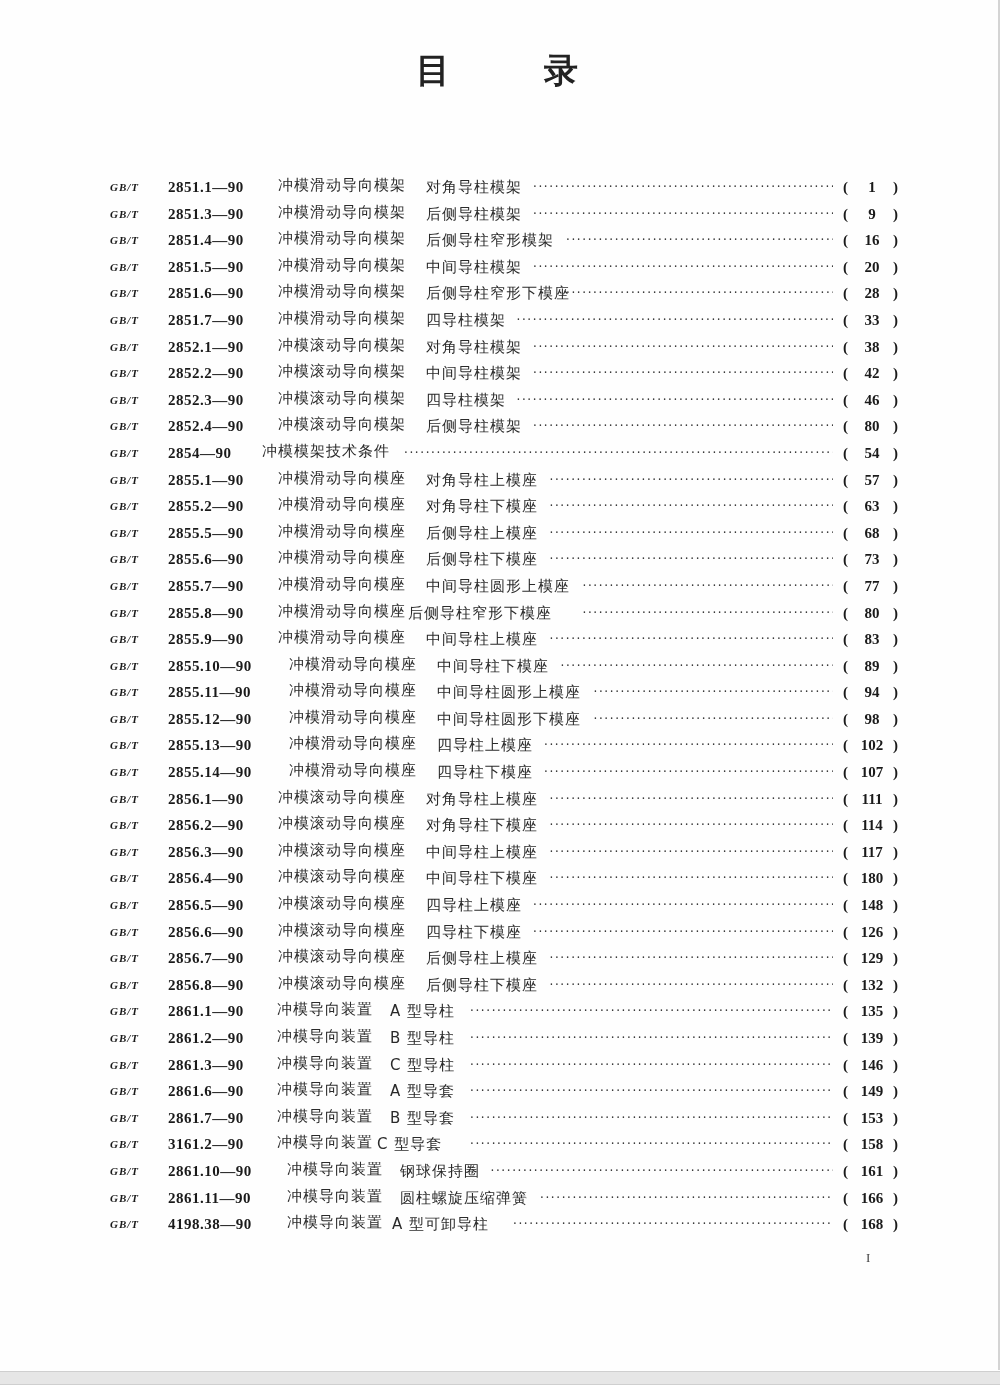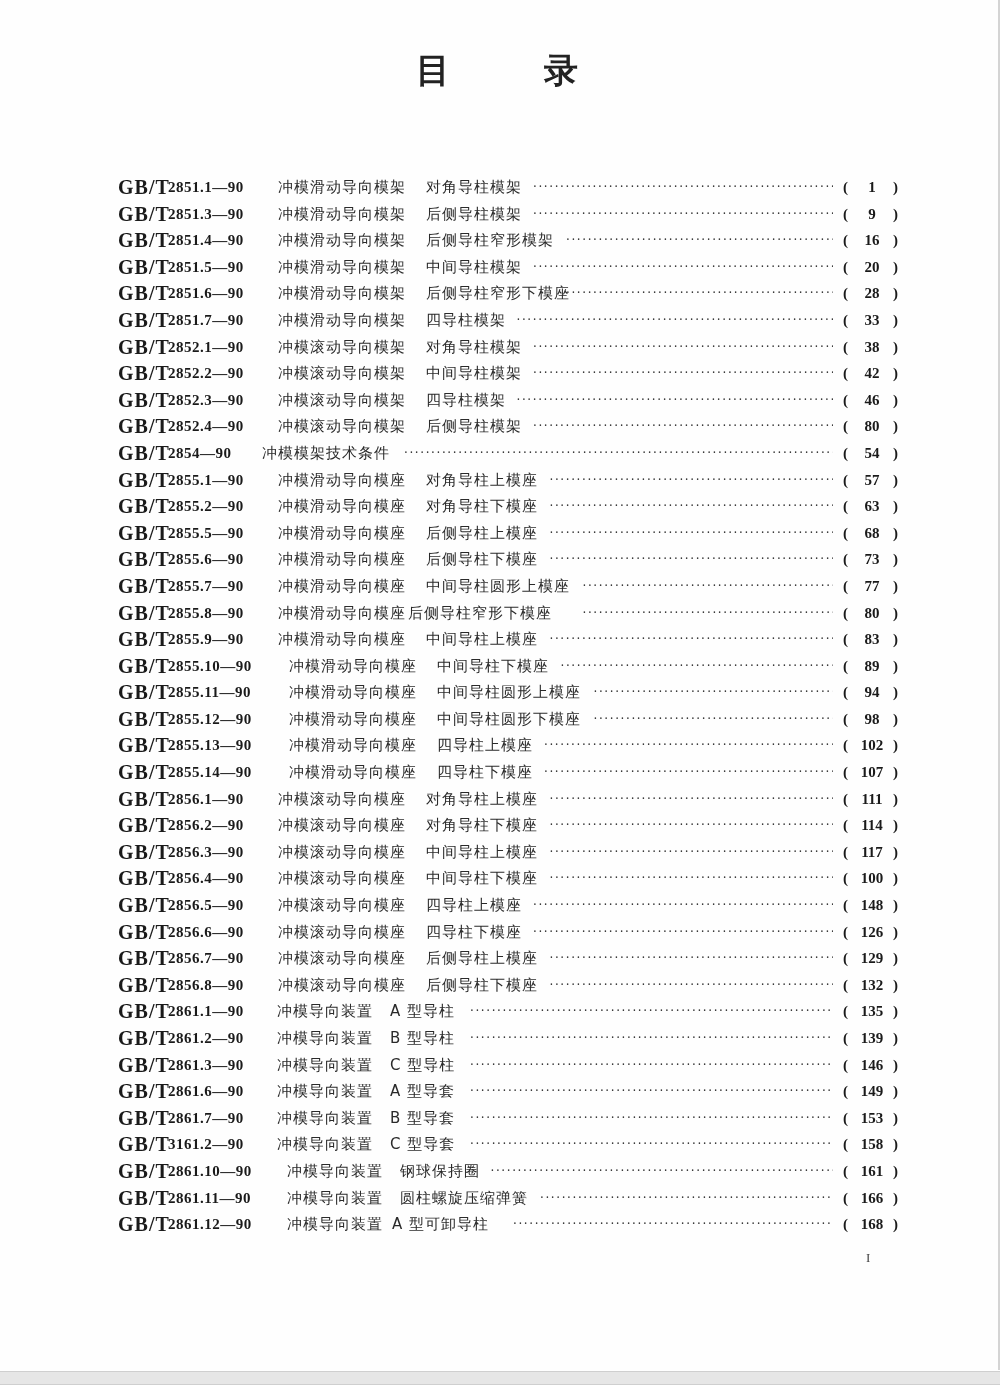--- a/index.html
+++ b/index.html
@@ -21,23 +21,23 @@
   .title .c1 { left: 416px; }
   .title .c2 { left: 544px; }
   .watermark {
     position: absolute; left: 203px; top: 128px; font-family: "DejaVu Sans", "Liberation Sans", sans-serif;
     font-weight: bold; font-size: 72px; color: #e2e2e2; letter-spacing: 2px; line-height: 1;
     z-index: 0;
   }
   .toc { position: absolute; left: 0; top: 176px; width: 1000px; z-index: 1; }
   .row { position: relative; height: 26.6px; font-size: 15px; line-height: 22px; }
   .row span { position: absolute; top: 0; white-space: nowrap; }
-  .prefix { left: 118px; font-family: "Liberation Serif", serif; font-weight: bold; font-size: 20px; letter-spacing: 1px; }
+  .prefix { left: 110px; font-family: "Liberation Serif", serif; font-weight: bold; font-size: 11px; letter-spacing: 1px; font-style: italic; }
   .num { left: 168px; font-family: "Liberation Serif", serif; font-weight: bold; font-size: 15px; letter-spacing: 0.5px; }
-  .c2 { left: 278px; font-family: Liberation Serif, serif; font-size: 15px; letter-spacing: 1px; color: #2a2a2a; }
+  .c2 { left: 278px; font-family: Liberation Mono, monospace; font-size: 15px; letter-spacing: 1px; color: #2a2a2a; }
   .c3 { font-family: "DejaVu Sans", sans-serif; font-size: 15px; letter-spacing: 1px; color: #2a2a2a; }
   .leader { position: absolute; top: 0; height: 22px; overflow: hidden; color: #333; font-size: 12px; letter-spacing: 1.6px; }
   .pg { position: absolute; left: 843px; width: 58px; font-family: "Liberation Serif", serif; font-weight: bold; font-size: 15px; }
   .pg .lp { position: absolute; left: 0; }
   .pg .pn { position: absolute; left: 10px; width: 38px; text-align: center; }
   .pg .rp { position: absolute; left: 50px; }
   .folio { position: absolute; left: 866px; top: 1250px; font-family: "Liberation Serif", serif; font-size: 13px; color: #444; }
   .bottom-bar { position: absolute; left: 0; top: 1371px; width: 1000px; height: 12px; background: #e6e6e6; border-top: 1px solid #cfcfcf; border-bottom: 1px solid #cfcfcf; }
 </style>
 </head>
@@ -363,21 +363,21 @@
         </span>
       </div>
       <div class="row">
         <span class="prefix">GB/T</span>
         <span class="num">2856.4—90</span>
         <span class="c2" style="left:278px">冲模滚动导向模座</span>
         <span class="c3" style="left:426px">中间导柱下模座</span>
         <span class="leader" style="left: 549.5px; width: 283.5px;">················································································</span>
         <span class="pg">
           <span class="lp">(</span>
-          <span class="pn">100</span>
+          <span class="pn">180</span>
           <span class="rp">)</span>
         </span>
       </div>
       <div class="row">
         <span class="prefix">GB/T</span>
         <span class="num">2856.5—90</span>
         <span class="c2" style="left:278px">冲模滚动导向模座</span>
         <span class="c3" style="left:426px">四导柱上模座</span>
         <span class="leader" style="left: 533px; width: 300px;">················································································</span>
         <span class="pg">
@@ -479,21 +479,21 @@
         <span class="pg">
           <span class="lp">(</span>
           <span class="pn">153</span>
           <span class="rp">)</span>
         </span>
       </div>
       <div class="row">
         <span class="prefix">GB/T</span>
         <span class="num">3161.2—90</span>
         <span class="c2" style="left:277px">冲模导向装置</span>
-        <span class="c3" style="left:390px">C 型导套</span>
+        <span class="c3" style="left:377px">C 型导套</span>
         <span class="leader" style="left: 470px; width: 363px;">················································································</span>
         <span class="pg">
           <span class="lp">(</span>
           <span class="pn">158</span>
           <span class="rp">)</span>
         </span>
       </div>
       <div class="row">
         <span class="prefix">GB/T</span>
         <span class="num">2861.10—90</span>
@@ -513,21 +513,21 @@
         <span class="c3" style="left:400px">圆柱螺旋压缩弹簧</span>
         <span class="leader" style="left: 540px; width: 293px;">················································································</span>
         <span class="pg">
           <span class="lp">(</span>
           <span class="pn">166</span>
           <span class="rp">)</span>
         </span>
       </div>
       <div class="row">
         <span class="prefix">GB/T</span>
-        <span class="num">2861.12—90</span>
+        <span class="num">4198.38—90</span>
         <span class="c2" style="left:287px">冲模导向装置</span>
         <span class="c3" style="left:392px">A 型可卸导柱</span>
         <span class="leader" style="left: 513px; width: 320px;">················································································</span>
         <span class="pg">
           <span class="lp">(</span>
           <span class="pn">168</span>
           <span class="rp">)</span>
         </span>
       </div>
     </div>

